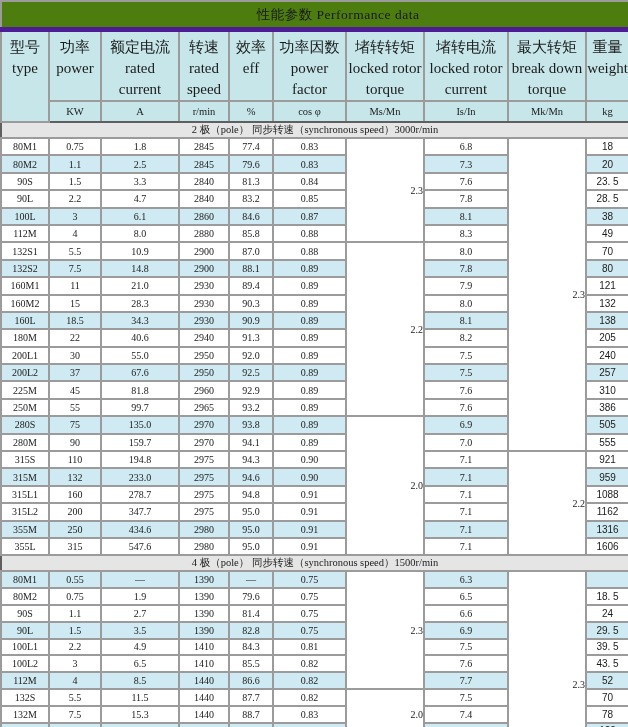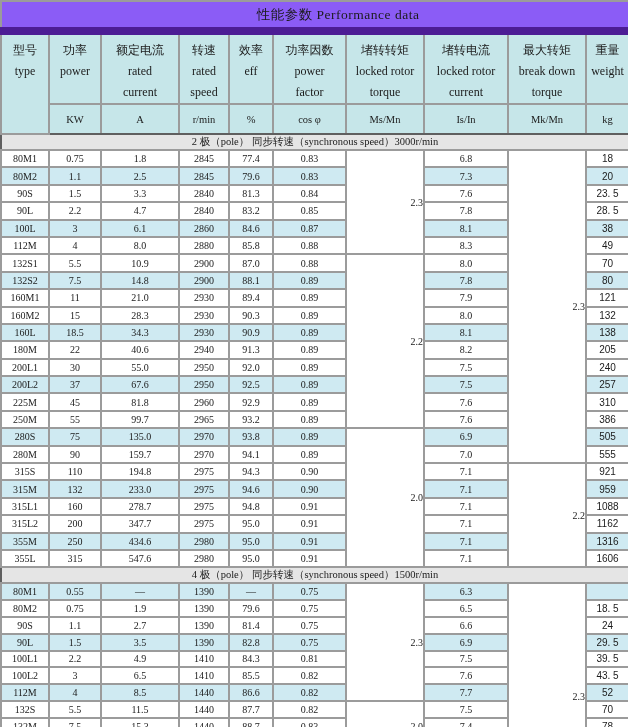--- a/index.html
+++ b/index.html
@@ -1,28 +1,28 @@
 <!DOCTYPE html>
 <html><head>
 <meta charset="utf-8">
 <style>
   html,body{margin:0;padding:0;background:#fff;width:628px;height:727px;overflow:hidden;}
   body{font-family:"Liberation Serif", serif;color:#1b1b1b;}
   table{width:628px;border-collapse:collapse;table-layout:fixed;border:2px solid #5f5f5f;}
   th,td{padding:0;text-align:center;vertical-align:middle;border:2px solid #9b9b9b;
         overflow:hidden;white-space:nowrap;}
   
-  tr.title-row th{height:25px;background:#8b5cf6;font-weight:normal;font-size:13.5px;
-        letter-spacing:.5px;border-bottom:8px solid #4c1d95;padding-left:46px;}
+  tr.title-row th{height:25px;background:#4d7c0f;font-weight:normal;font-size:13.5px;
+        letter-spacing:.5px;border-bottom:5px solid #4c1d95;padding-left:46px;}
   
   thead th{background:#c6e6e9;font-weight:normal;}
   tr.head-row{height:59px;}
-  tr.head-row th{font-size:12px;line-height:21px;vertical-align:top;padding-top:5px;}
+  tr.head-row th{font-size:15px;line-height:21px;vertical-align:top;padding-top:5px;}
   th.type-th{vertical-align:middle;padding-top:0;font-size:10.5px;line-height:21px;}
-  tr.unit-row{height:30px;}
+  tr.unit-row{height:21px;}
   tr.unit-row th{font-size:10.5px;vertical-align:middle;padding-top:0;border-bottom:2px solid #5f5f5f;}
   
   tr.section-row td{height:14px;background:#e5e5e5;font-size:10.5px;border-left:none;border-right:none;}
   
   tbody tr.data{height:17.4px;}
   tbody tr.data.s1{height:16.8px;}
   tbody tr.data td{font-size:10px;background:#fff;}
   tbody tr.data.blue td{background:#cfeaf2;}
   tbody td.a{font-size:12.5px;}
   tbody td.kg{font-family:"Liberation Sans", sans-serif;font-size:10px;}

